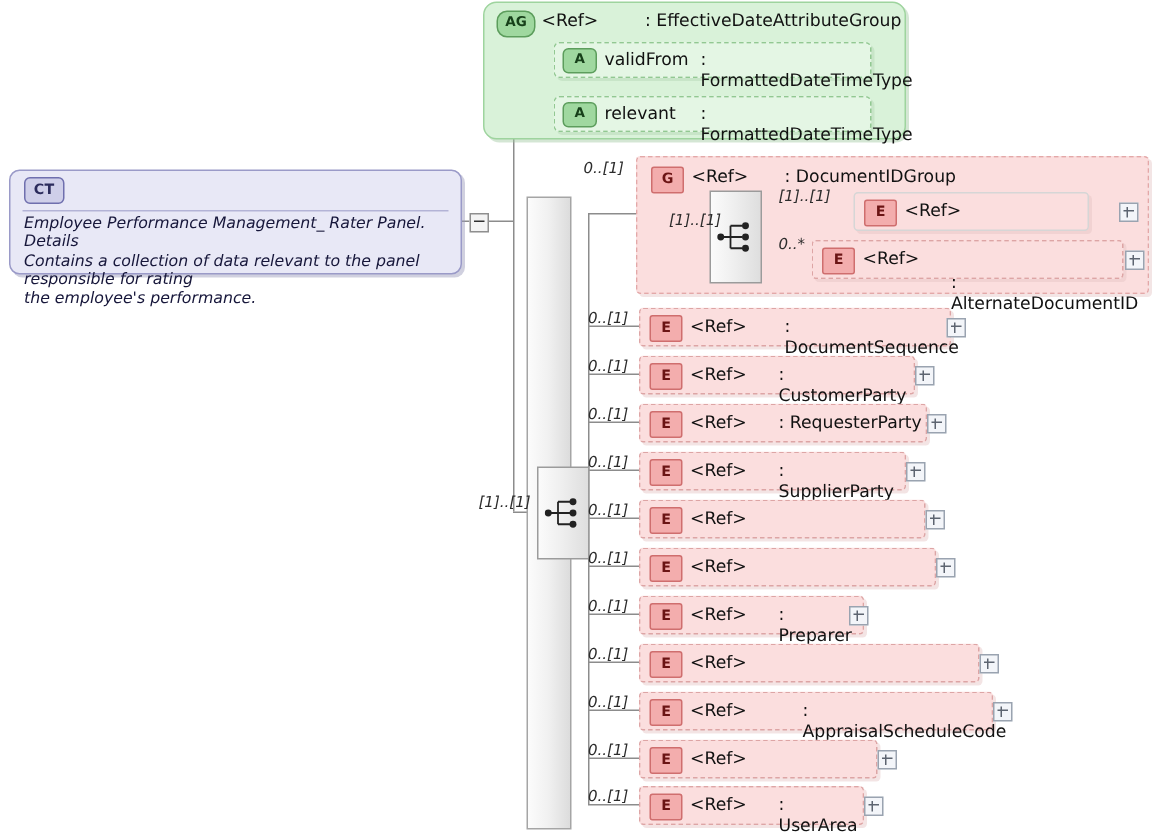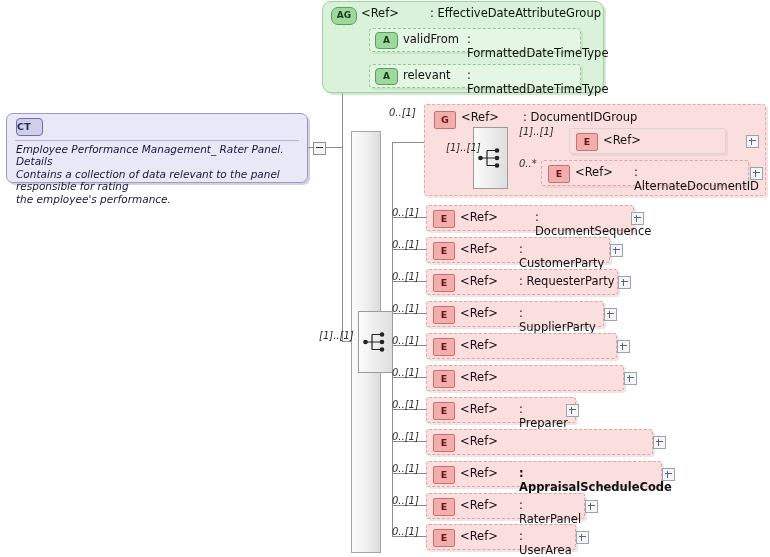--- a/index.html
+++ b/index.html
@@ -20,21 +20,21 @@
   
   .ct-box{
     left:6px;top:113px;width:302px;height:70px;
     background:#e8e8f6;border:1px solid #9a9ac8;border-radius:7px;
     box-shadow:2px 2px 0 rgba(150,150,185,.45);
   }
   .ct-head{position:absolute;left:0;top:0;right:0;height:25px;}
   .ct-badge{
     position:absolute;left:9px;top:4px;width:25px;height:16px;
     border:1px solid #6f6fae;border-radius:4px;background:#cfcfe9;
-    font-size:9.5px;line-height:15px;color:#2b2b5c;
+    font-size:9.5px;line-height:15px;text-align:center;color:#2b2b5c;
     font-weight:bold;letter-spacing:.3px;
   }
   .ct-title{
     position:absolute;left:44px;top:3px;font-size:12.5px;font-weight:bold;color:#111;
   }
   .ct-sep{position:absolute;left:8px;right:8px;top:26px;height:0;border-top:1px solid #b3b3d6;}
   .ct-desc{
     position:absolute;left:9px;top:29px;right:8px;
     font-style:italic;font-size:10.5px;line-height:12.4px;color:#16163a;
   }
@@ -247,29 +247,29 @@
   <div class="el-row solid" style="left:569px;top:128px;width:155px;">
     <div class="el-badge">E</div>
     <div class="el-ref">&lt;Ref&gt;</div>
   </div>
   <div class="plus-box" style="left:746px;top:135px;"></div>
 
   <div class="card" style="left:519px;top:158px;">0..*</div>
   <div class="el-row" style="left:541px;top:160px;width:206px;">
     <div class="el-badge">E</div>
     <div class="el-ref">&lt;Ref&gt;</div>
-    <div class="el-name" style="left:92px;">: AlternateDocumentID</div>
+    <div class="el-name" style="left:92px;margin-top:16px;">: AlternateDocumentID</div>
   </div>
   <div class="plus-box" style="left:750px;top:167px;"></div>
 
   <div class="card" style="left:392px;top:207px;">0..[1]</div>
   <div class="el-row" style="left:426px;top:205px;width:206px;">
     <div class="el-badge">E</div>
     <div class="el-ref">&lt;Ref&gt;</div>
-    <div class="el-name" style="left:108px;">: DocumentSequence</div>
+    <div class="el-name" style="left:96px;">: DocumentSequence</div>
   </div>
   <div class="plus-box" style="left:631px;top:212px;"></div>
 
   <div class="card" style="left:392px;top:239px;">0..[1]</div>
   <div class="el-row" style="left:426px;top:237px;width:182px;">
     <div class="el-badge">E</div>
     <div class="el-ref">&lt;Ref&gt;</div>
     <div class="el-name" style="left:92px;">: CustomerParty</div>
   </div>
   <div class="plus-box" style="left:610px;top:244px;"></div>
@@ -316,29 +316,28 @@
   <div class="el-row" style="left:426px;top:429px;width:225px;">
     <div class="el-badge">E</div>
     <div class="el-ref">&lt;Ref&gt;</div>
   </div>
   <div class="plus-box" style="left:653px;top:436px;"></div>
 
   <div class="card" style="left:392px;top:463px;">0..[1]</div>
   <div class="el-row" style="left:426px;top:461px;width:234px;">
     <div class="el-badge">E</div>
     <div class="el-ref">&lt;Ref&gt;</div>
-    <div class="el-name" style="left:92px;font-weight:bold;">: AppraisalScheduleCode</div>
+    <div class="el-name" style="left:108px;">: AppraisalScheduleCode</div>
   </div>
   <div class="plus-box" style="left:662px;top:468px;"></div>
 
   <div class="card" style="left:392px;top:495px;">0..[1]</div>
   <div class="el-row" style="left:426px;top:493px;width:157px;">
     <div class="el-badge">E</div>
     <div class="el-ref">&lt;Ref&gt;</div>
-    <div class="el-name" style="left:92px;">: RaterPanel</div>
   </div>
   <div class="plus-box" style="left:585px;top:500px;"></div>
 
   <div class="card" style="left:392px;top:526px;">0..[1]</div>
   <div class="el-row" style="left:426px;top:524px;width:148px;">
     <div class="el-badge">E</div>
     <div class="el-ref">&lt;Ref&gt;</div>
     <div class="el-name" style="left:92px;">: UserArea</div>
   </div>
   <div class="plus-box" style="left:576px;top:531px;"></div>

